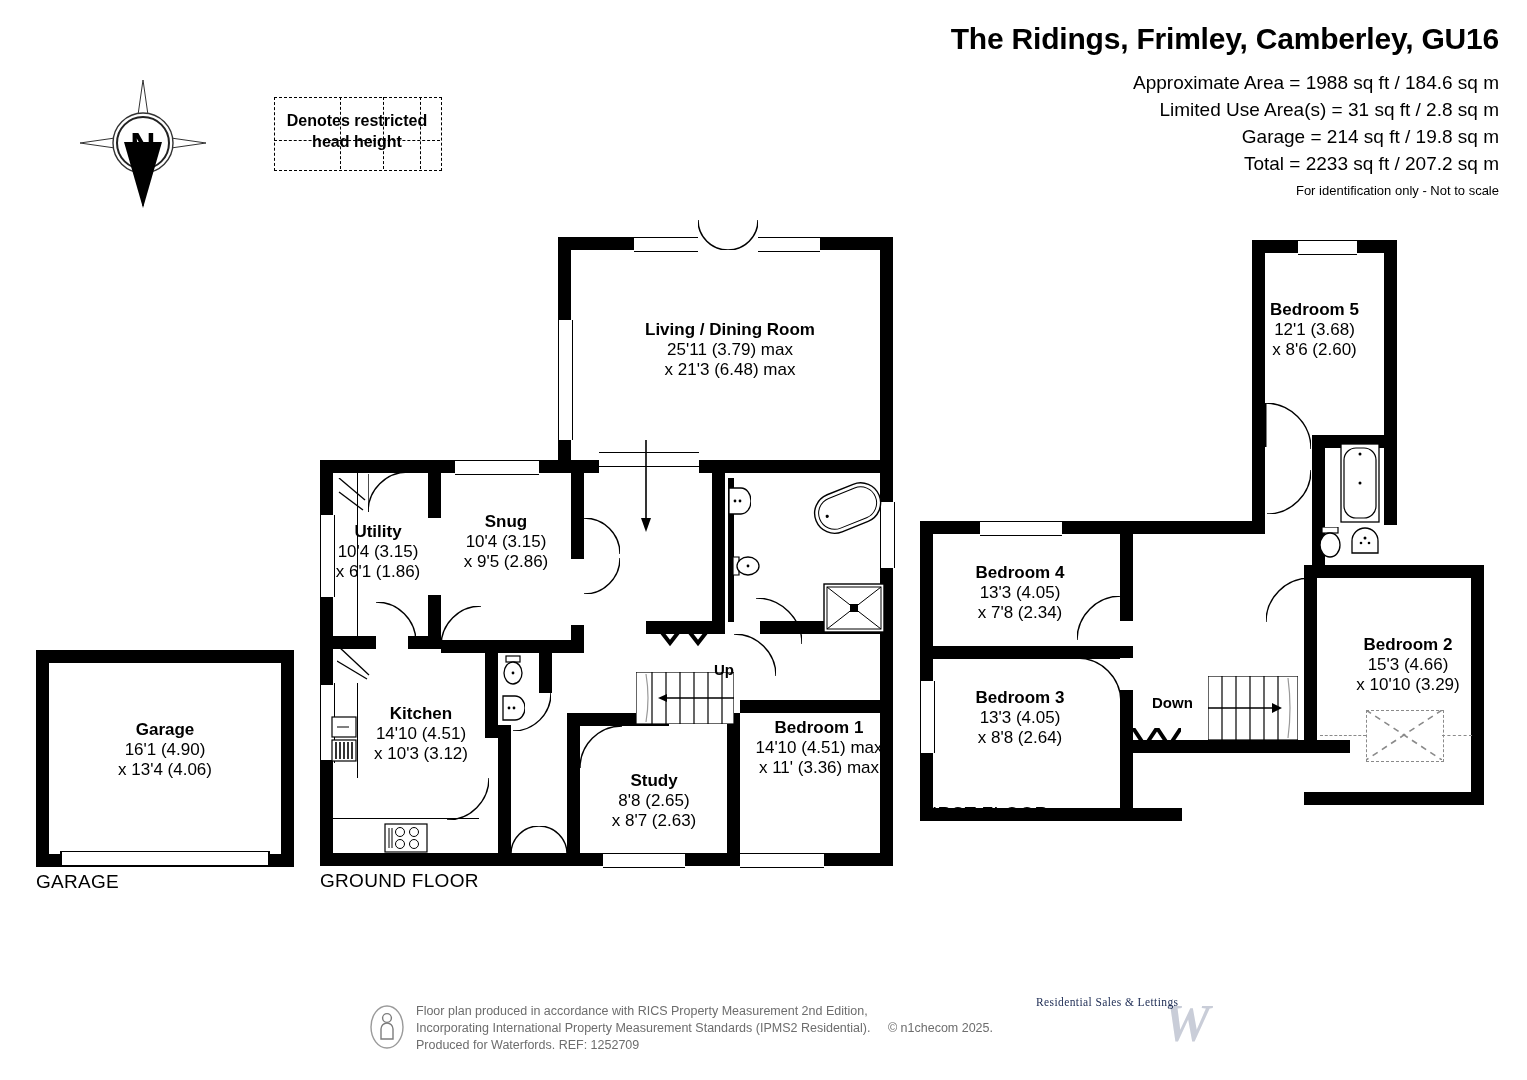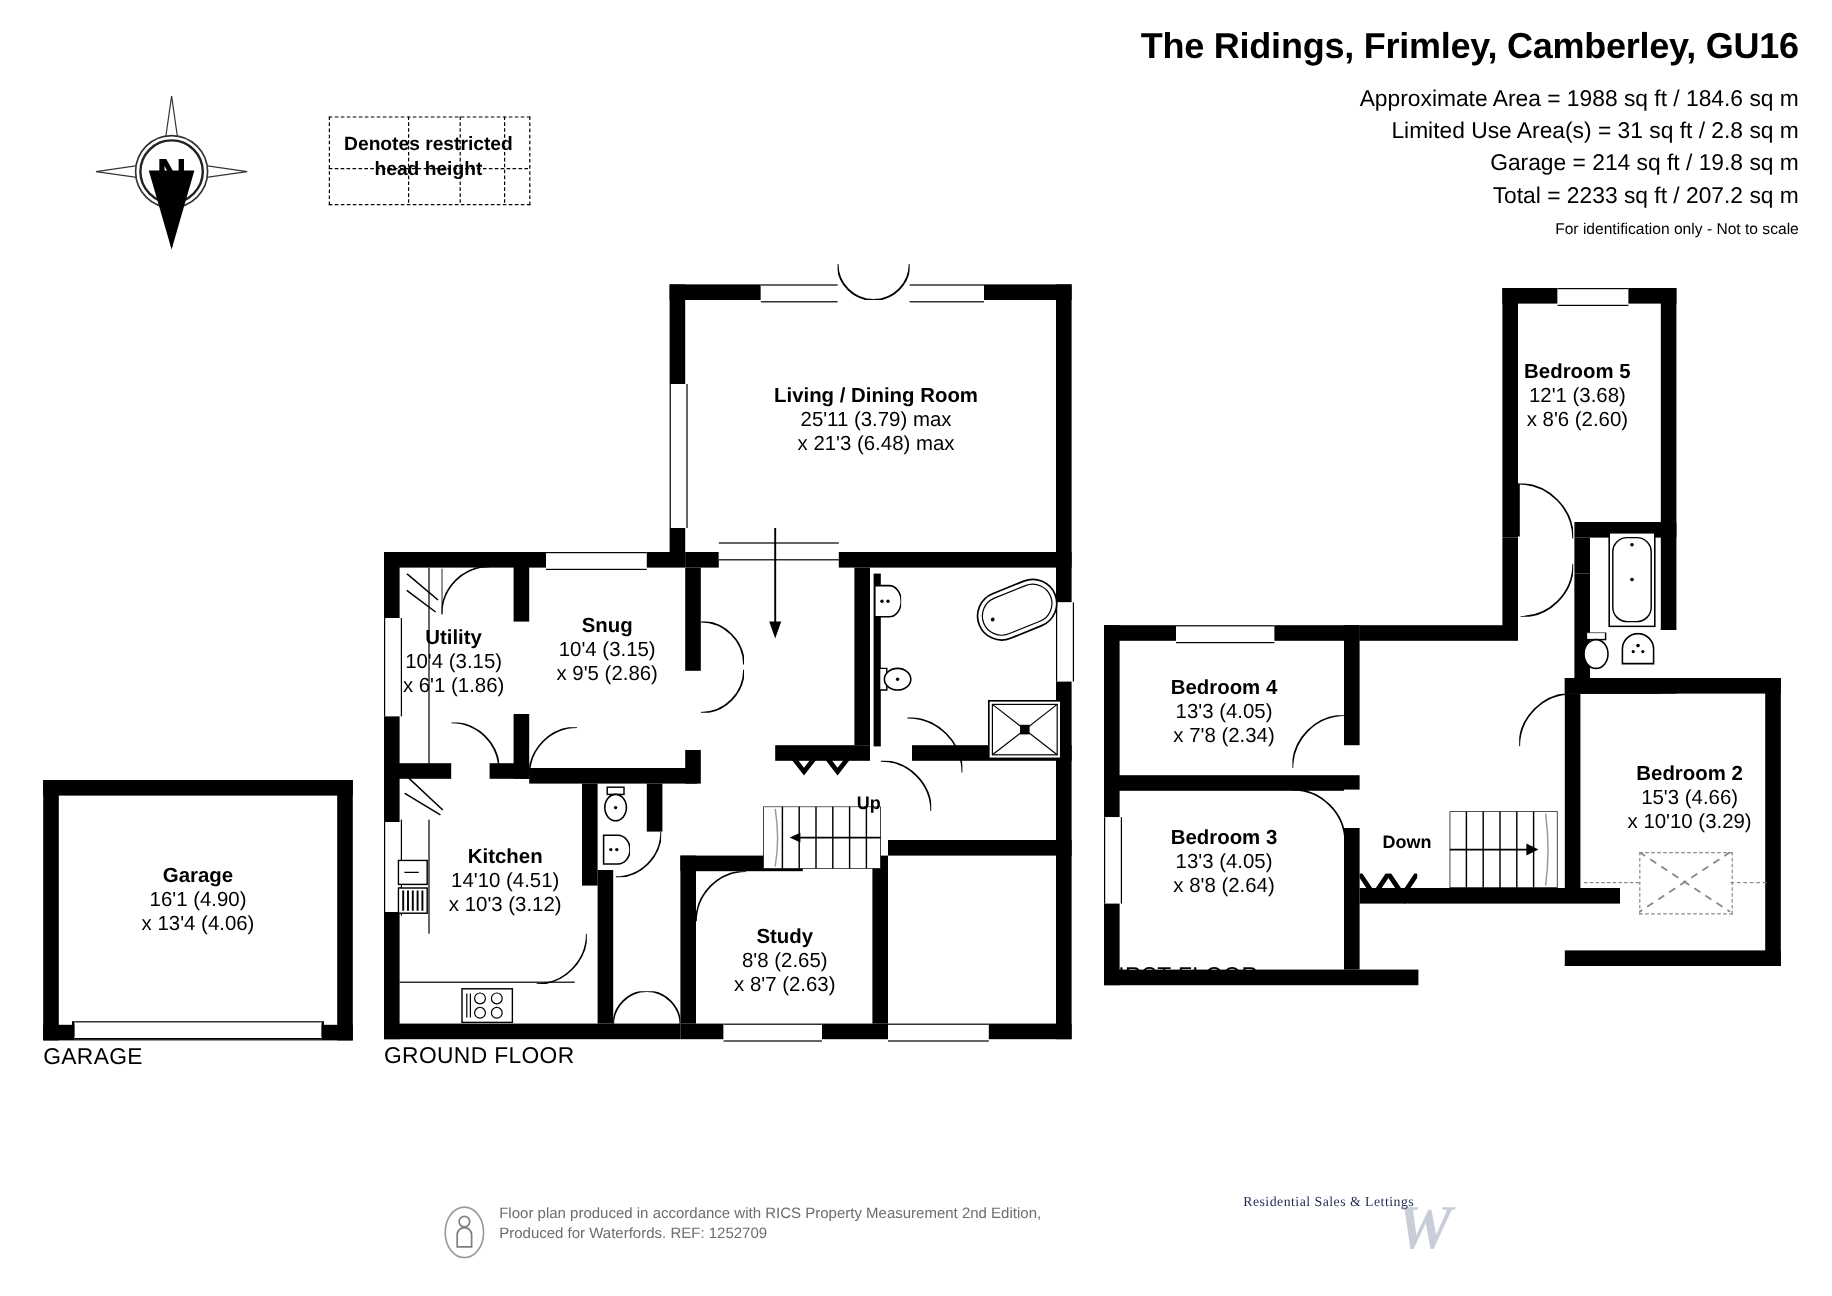--- a/index.html
+++ b/index.html
@@ -335,20 +335,25 @@
   <div class="abs lbl" style="left:358px;top:704px;width:126px;">
     <div class="nm">Kitchen</div>
     <div class="dm">14'10 (4.51)</div>
     <div class="dm">x 10'3 (3.12)</div>
   </div>
   <div class="abs lbl" style="left:591px;top:771px;width:126px;">
     <div class="nm">Study</div>
     <div class="dm">8'8 (2.65)</div>
     <div class="dm">x 8'7 (2.63)</div>
   </div>
+  <div class="abs lbl" style="left:740px;top:718px;width:158px;">
+    <div class="nm">Bedroom 1</div>
+    <div class="dm">14'10 (4.51) max</div>
+    <div class="dm">x 11' (3.36) max</div>
+  </div>
   <div class="abs floorlbl" style="left:320px;top:870px;">GROUND FLOOR</div>
 </div>
 
 <div class="abs" style="left:900px;top:0;width:627px;height:860px;">
 
   <div class="abs w" style="left:352px;top:240px;width:46px;height:13px;"></div>
   <div class="abs win" style="left:398px;top:240px;width:59px;height:13px;"></div>
   <div class="abs w" style="left:457px;top:240px;width:40px;height:13px;"></div>
   <div class="abs w" style="left:352px;top:240px;width:13px;height:208px;"></div>
   <div class="abs w" style="left:484px;top:240px;width:13px;height:285px;"></div>
@@ -480,19 +485,23 @@
 
 <div class="abs" id="footerIcon">
   <svg width="34" height="44" viewBox="0 0 34 44">
     <ellipse cx="17" cy="22" rx="16" ry="21" fill="#fff" stroke="#9a9a9a" stroke-width="1.4"></ellipse>
     <circle cx="17" cy="13" r="4.4" fill="#fff" stroke="#7d7d7d" stroke-width="1.4"></circle>
     <path d="M11 34 v-10 a6 6 0 0 1 12 0 v10 z" fill="#fff" stroke="#7d7d7d" stroke-width="1.4"></path>
   </svg>
 </div>
 <div class="abs" id="footerText">
   <div>Floor plan produced in accordance with RICS Property Measurement 2nd Edition,</div>
+  <div>
+    <span>Incorporating International Property Measurement Standards (IPMS2 Residential).</span>
+    <span style="margin-left:14px;">© n1checom 2025.</span>
+  </div>
   <div>Produced for Waterfords.    REF:  1252709</div>
 </div>
 
 <div class="abs" id="logo">
   <div id="logoW">W</div>
   <div id="logoSub" style="position:relative;margin-top:-2px;margin-left:14px;">Residential Sales &amp; Lettings</div>
 </div>
 
 </body></html>

